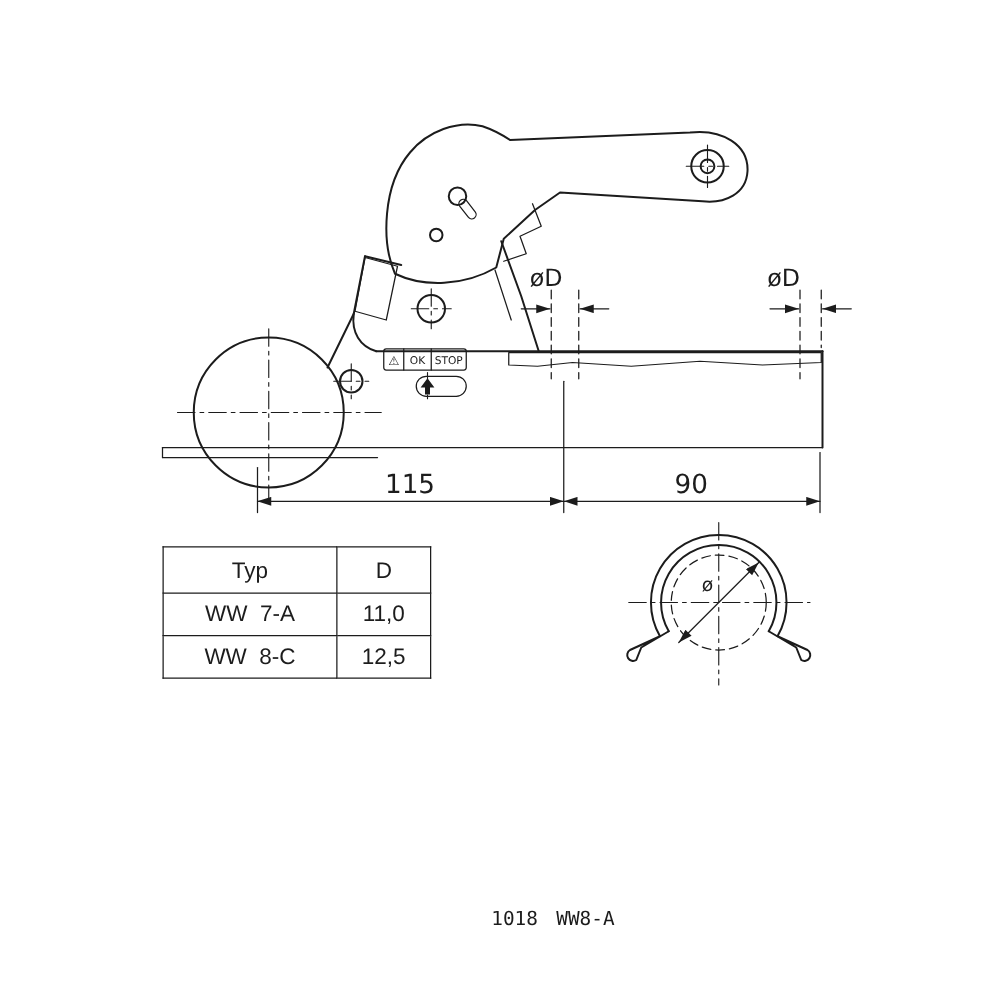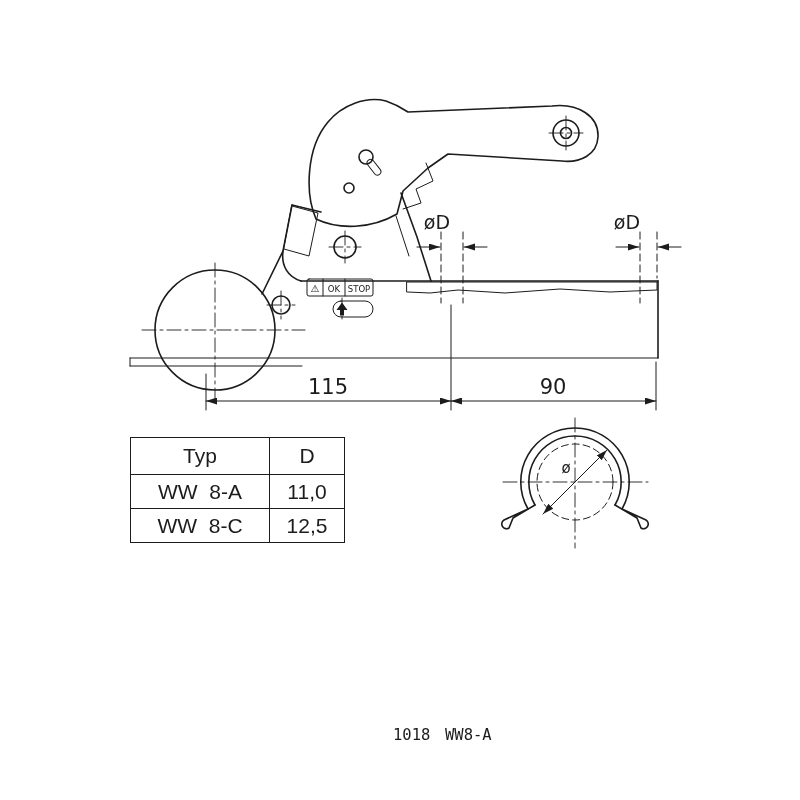--- a/index.html
+++ b/index.html
@@ -15,21 +15,21 @@
   .dim-text{font-size:21px;}
   .dia-text{font-size:19px;}
   .tiny{font-size:8.5px;font-family:"DejaVu Sans", sans-serif;}
   .warn{font-size:10px;}
   .sec-dia{font-size:15px;}
   .arrow-glyph{fill:#1c1c1c;stroke:none;}
 
   table.spec-table{position:absolute;left:130px;top:437px;border-collapse:collapse;
         table-layout:fixed;}
   table.spec-table th, table.spec-table td{
-        border:1.8px solid #1c1c1c;font-weight:normal;font-size:21px;
+        border:1.8px solid #1c1c1c;font-weight:normal;font-size:18px;
         text-align:center;white-space:pre;padding:0 4px;color:#1c1c1c;}
   table.spec-table th{height:36px;}
   table.spec-table td{height:33px;}
   .col-typ{width:130px;}
   .col-d{width:66px;}
 
   .part-list{position:absolute;left:337px;top:626px;font-family:"DejaVu Sans Mono",monospace;
         font-size:15.5px;line-height:25.5px;color:#1c1c1c;white-space:pre;}
   .part-code{display:inline-block;min-width:52px;margin-top:20px;}
 </style>
@@ -153,21 +153,21 @@
     </g>
   </svg>
 
   <table class="spec-table">
     <tbody>
         <tr>
       <th class="col-typ">Typ</th>
       <th class="col-d">D</th>
     </tr>
     <tr>
-      <td>WW  8-A</td>
+      <td>WW  7-A</td>
       <td>11,0</td>
     </tr>
     <tr>
       <td>WW  8-C</td>
       <td>12,5</td>
     </tr>
   </tbody>
     </table>
 
   <div class="part-list">

